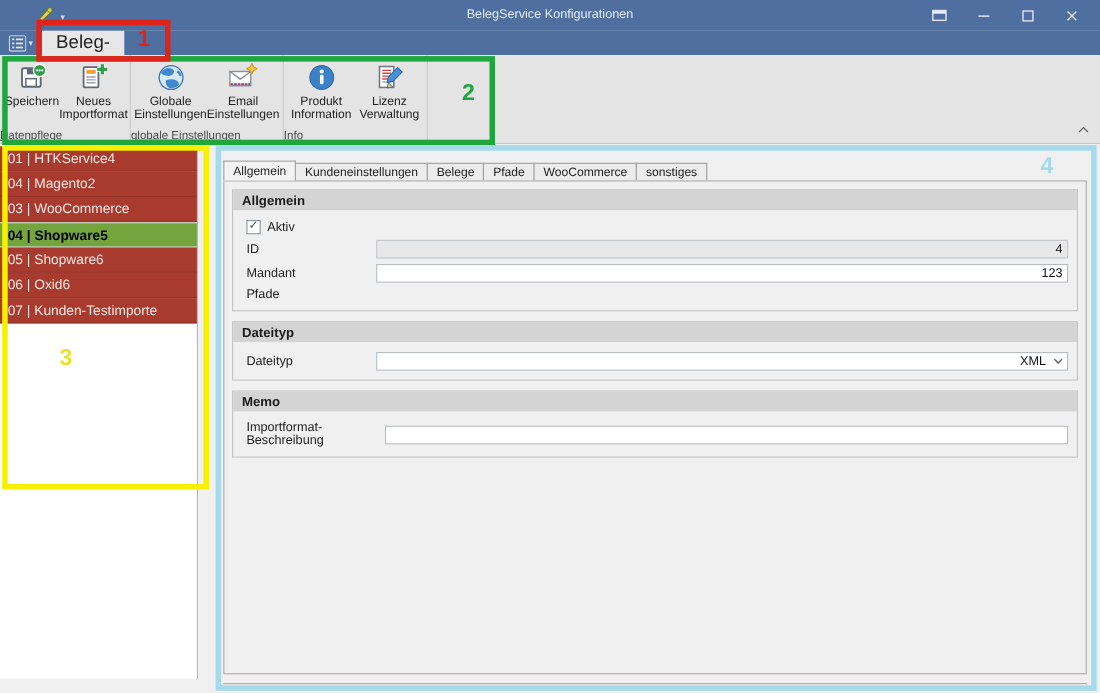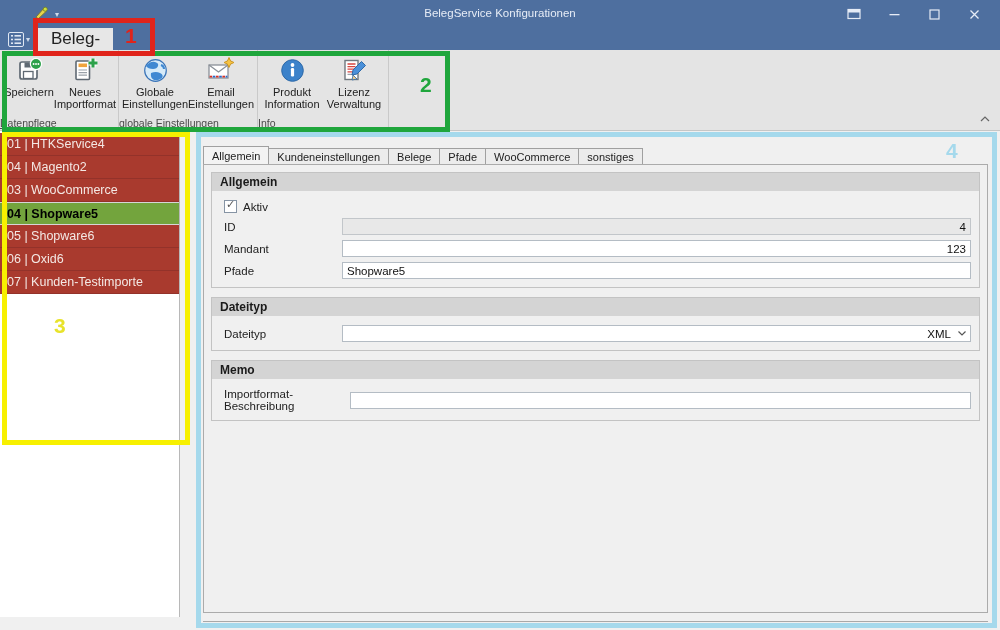--- a/index.html
+++ b/index.html
@@ -274,21 +274,20 @@
           <div class="frow">
             <span class="flabel">ID</span>
             <input class="field disabled right" readonly="" value="4" style="">
           </div>
           <div class="frow">
             <span class="flabel">Mandant</span>
             <input class="field right" value="123" style="">
           </div>
           <div class="frow">
             <span class="flabel">Pfade</span>
-            <input class="field" value="Shopware5" style="">
           </div>
         </div>
       </div>
 
       <div class="group">
         <div class="group-header">Dateityp</div>
         <div class="group-body">
           <div class="frow">
             <span class="flabel">Dateityp</span>
             <div class="combo">

